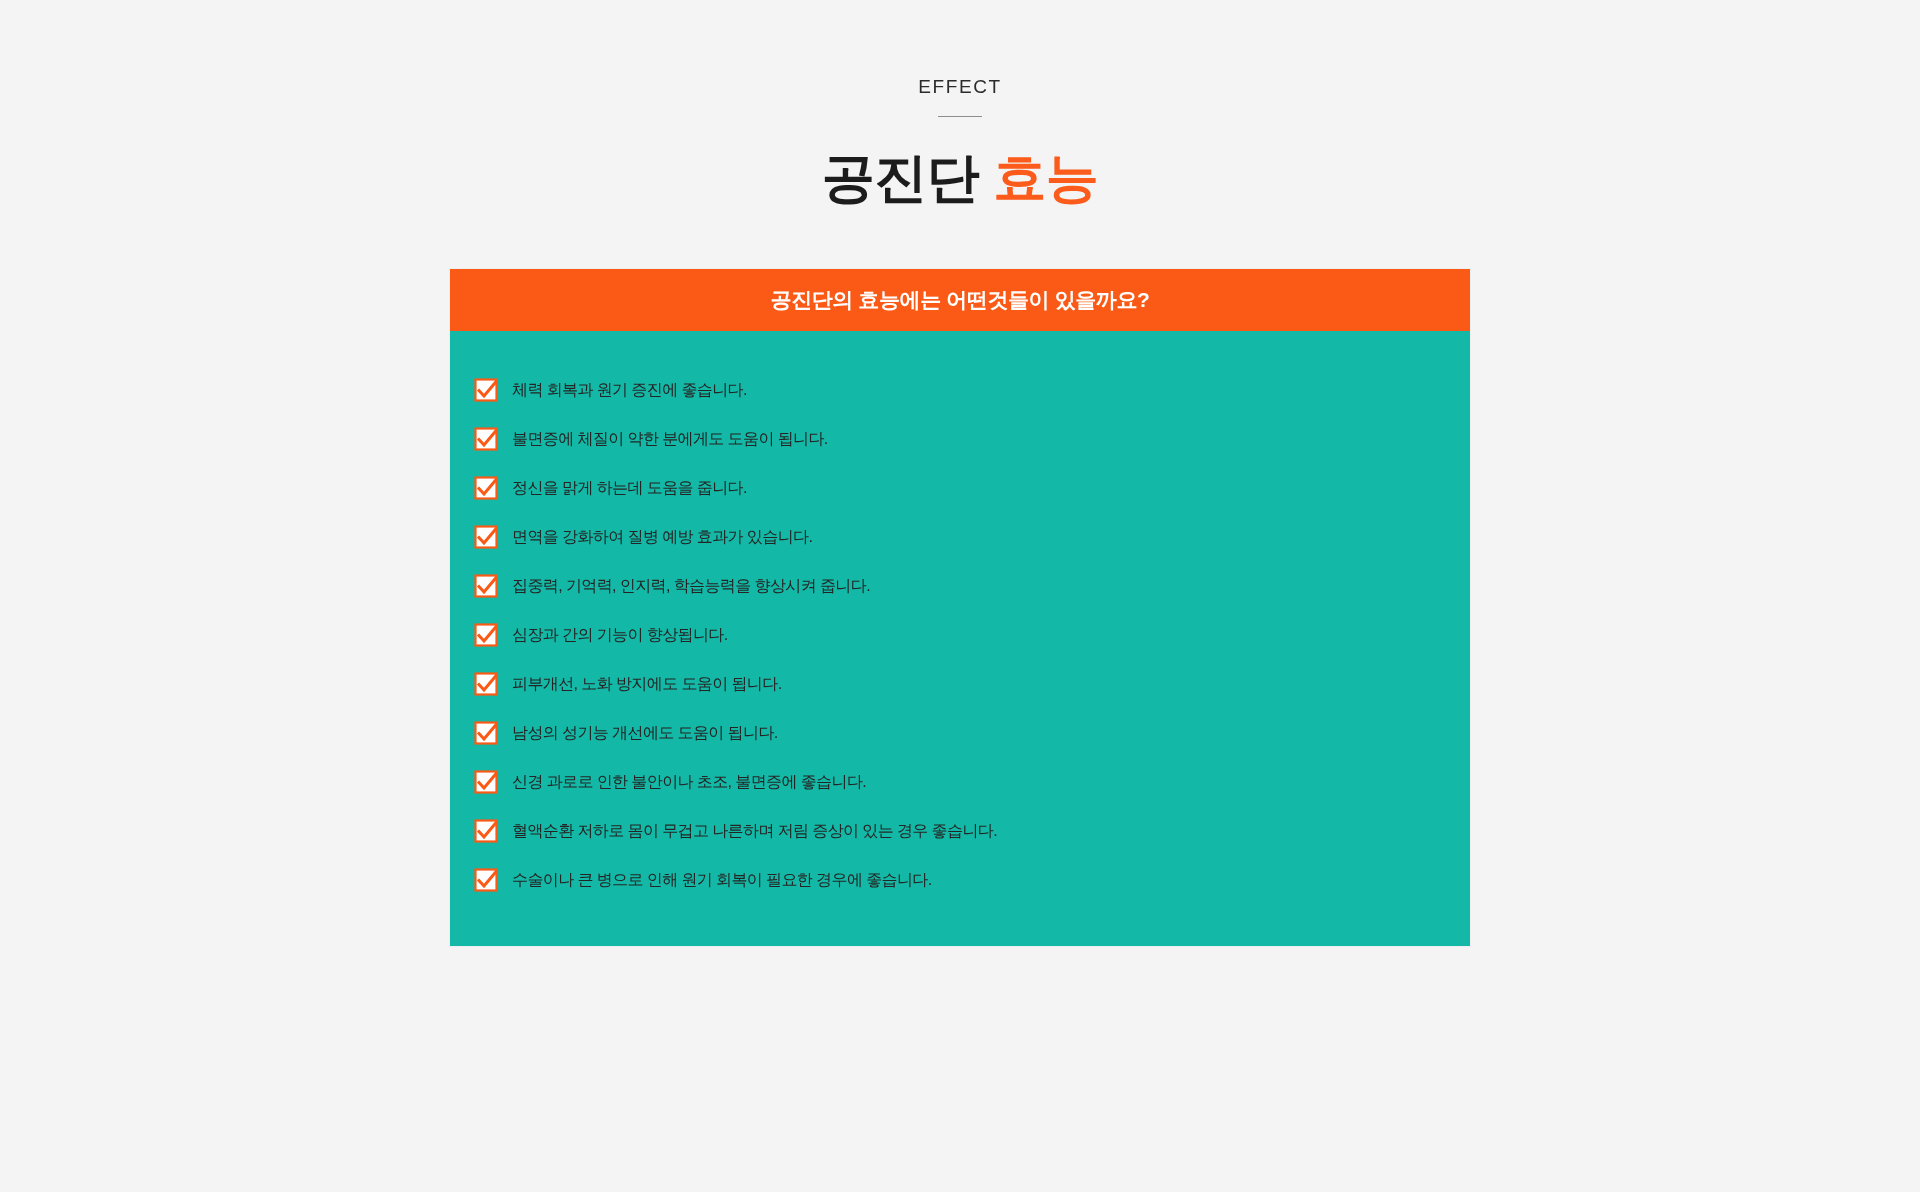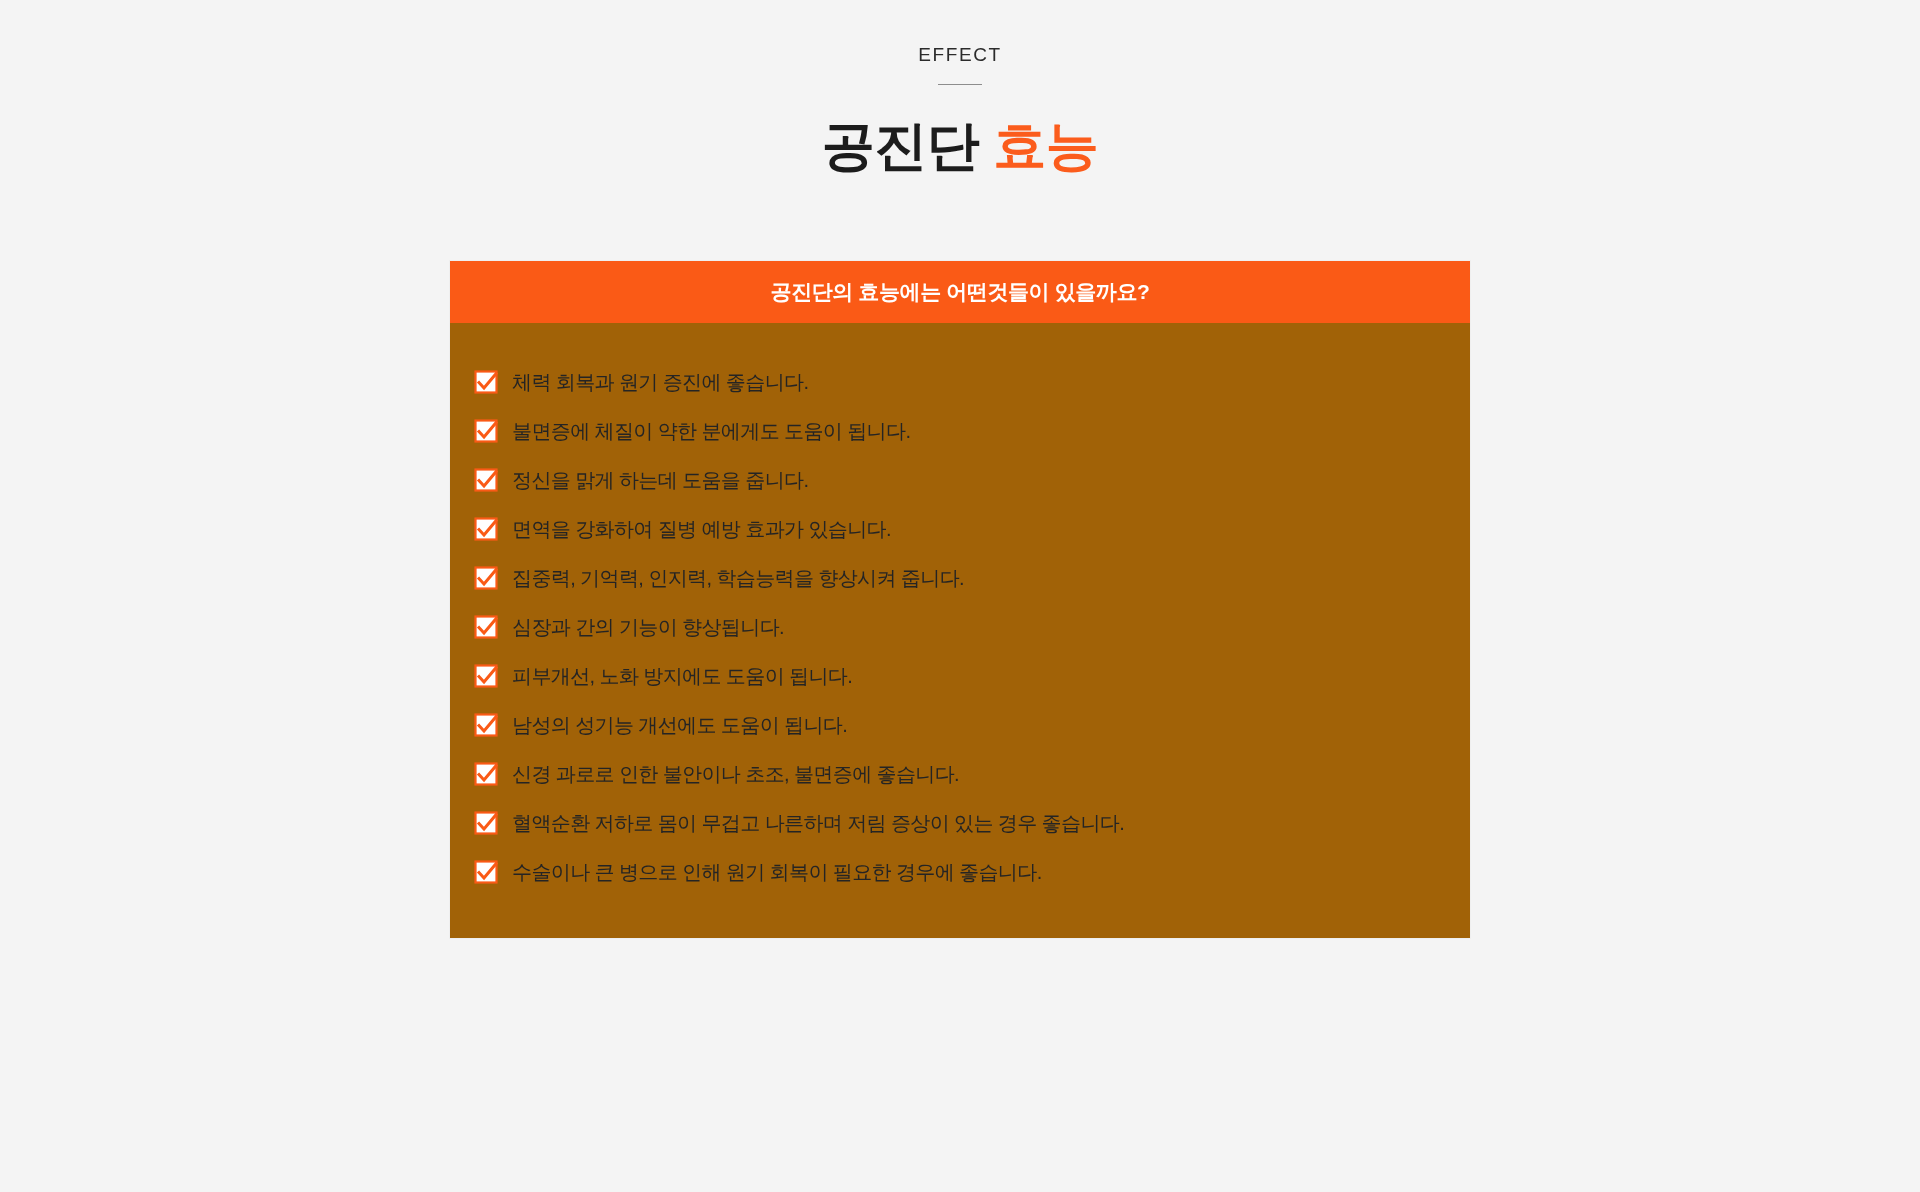--- a/index.html
+++ b/index.html
@@ -15,21 +15,21 @@
   }
   .page {
     position: relative;
     width: 1920px;
     height: 1192px;
     background: #f4f4f4;
   }
   .content {
     width: 1020px;
     margin: 0 auto;
-    padding-top: 44px;
+    padding-top: 76px;
     box-sizing: border-box;
   }
   
   .eyebrow {
     text-align: center;
     font-size: 19px;
     letter-spacing: 1.6px;
     color: #2b2b2b;
     font-weight: 400;
   }
@@ -45,22 +45,22 @@
     font-size: 53px;
     font-weight: bold;
     color: #1c1c1c;
     letter-spacing: -0.5px;
   }
   .headline .accent {
     color: #fb5c1c;
   }
   
   .card {
-    margin-top: 78px;
-    background: #a16207;
+    margin-top: 54px;
+    background: #14b8a6;
     box-shadow: 0 0 0 1px rgba(0,0,0,0.02);
   }
   .card-head {
     background: #fa5a16;
     height: 62px;
     display: flex;
     align-items: center;
     justify-content: center;
   }
   .card-head-text {
@@ -88,21 +88,21 @@
     width: 24px;
     height: 24px;
     margin-right: 14px;
     position: relative;
     display: block;
   }
   .check svg {
     display: block;
   }
   .item-text {
-    font-size: 20px;
+    font-size: 16px;
     color: #242424;
     letter-spacing: -0.6px;
     line-height: 1;
   }
 </style>
 </head>
 <body>
 
 <div class="page">
   <div class="content">

